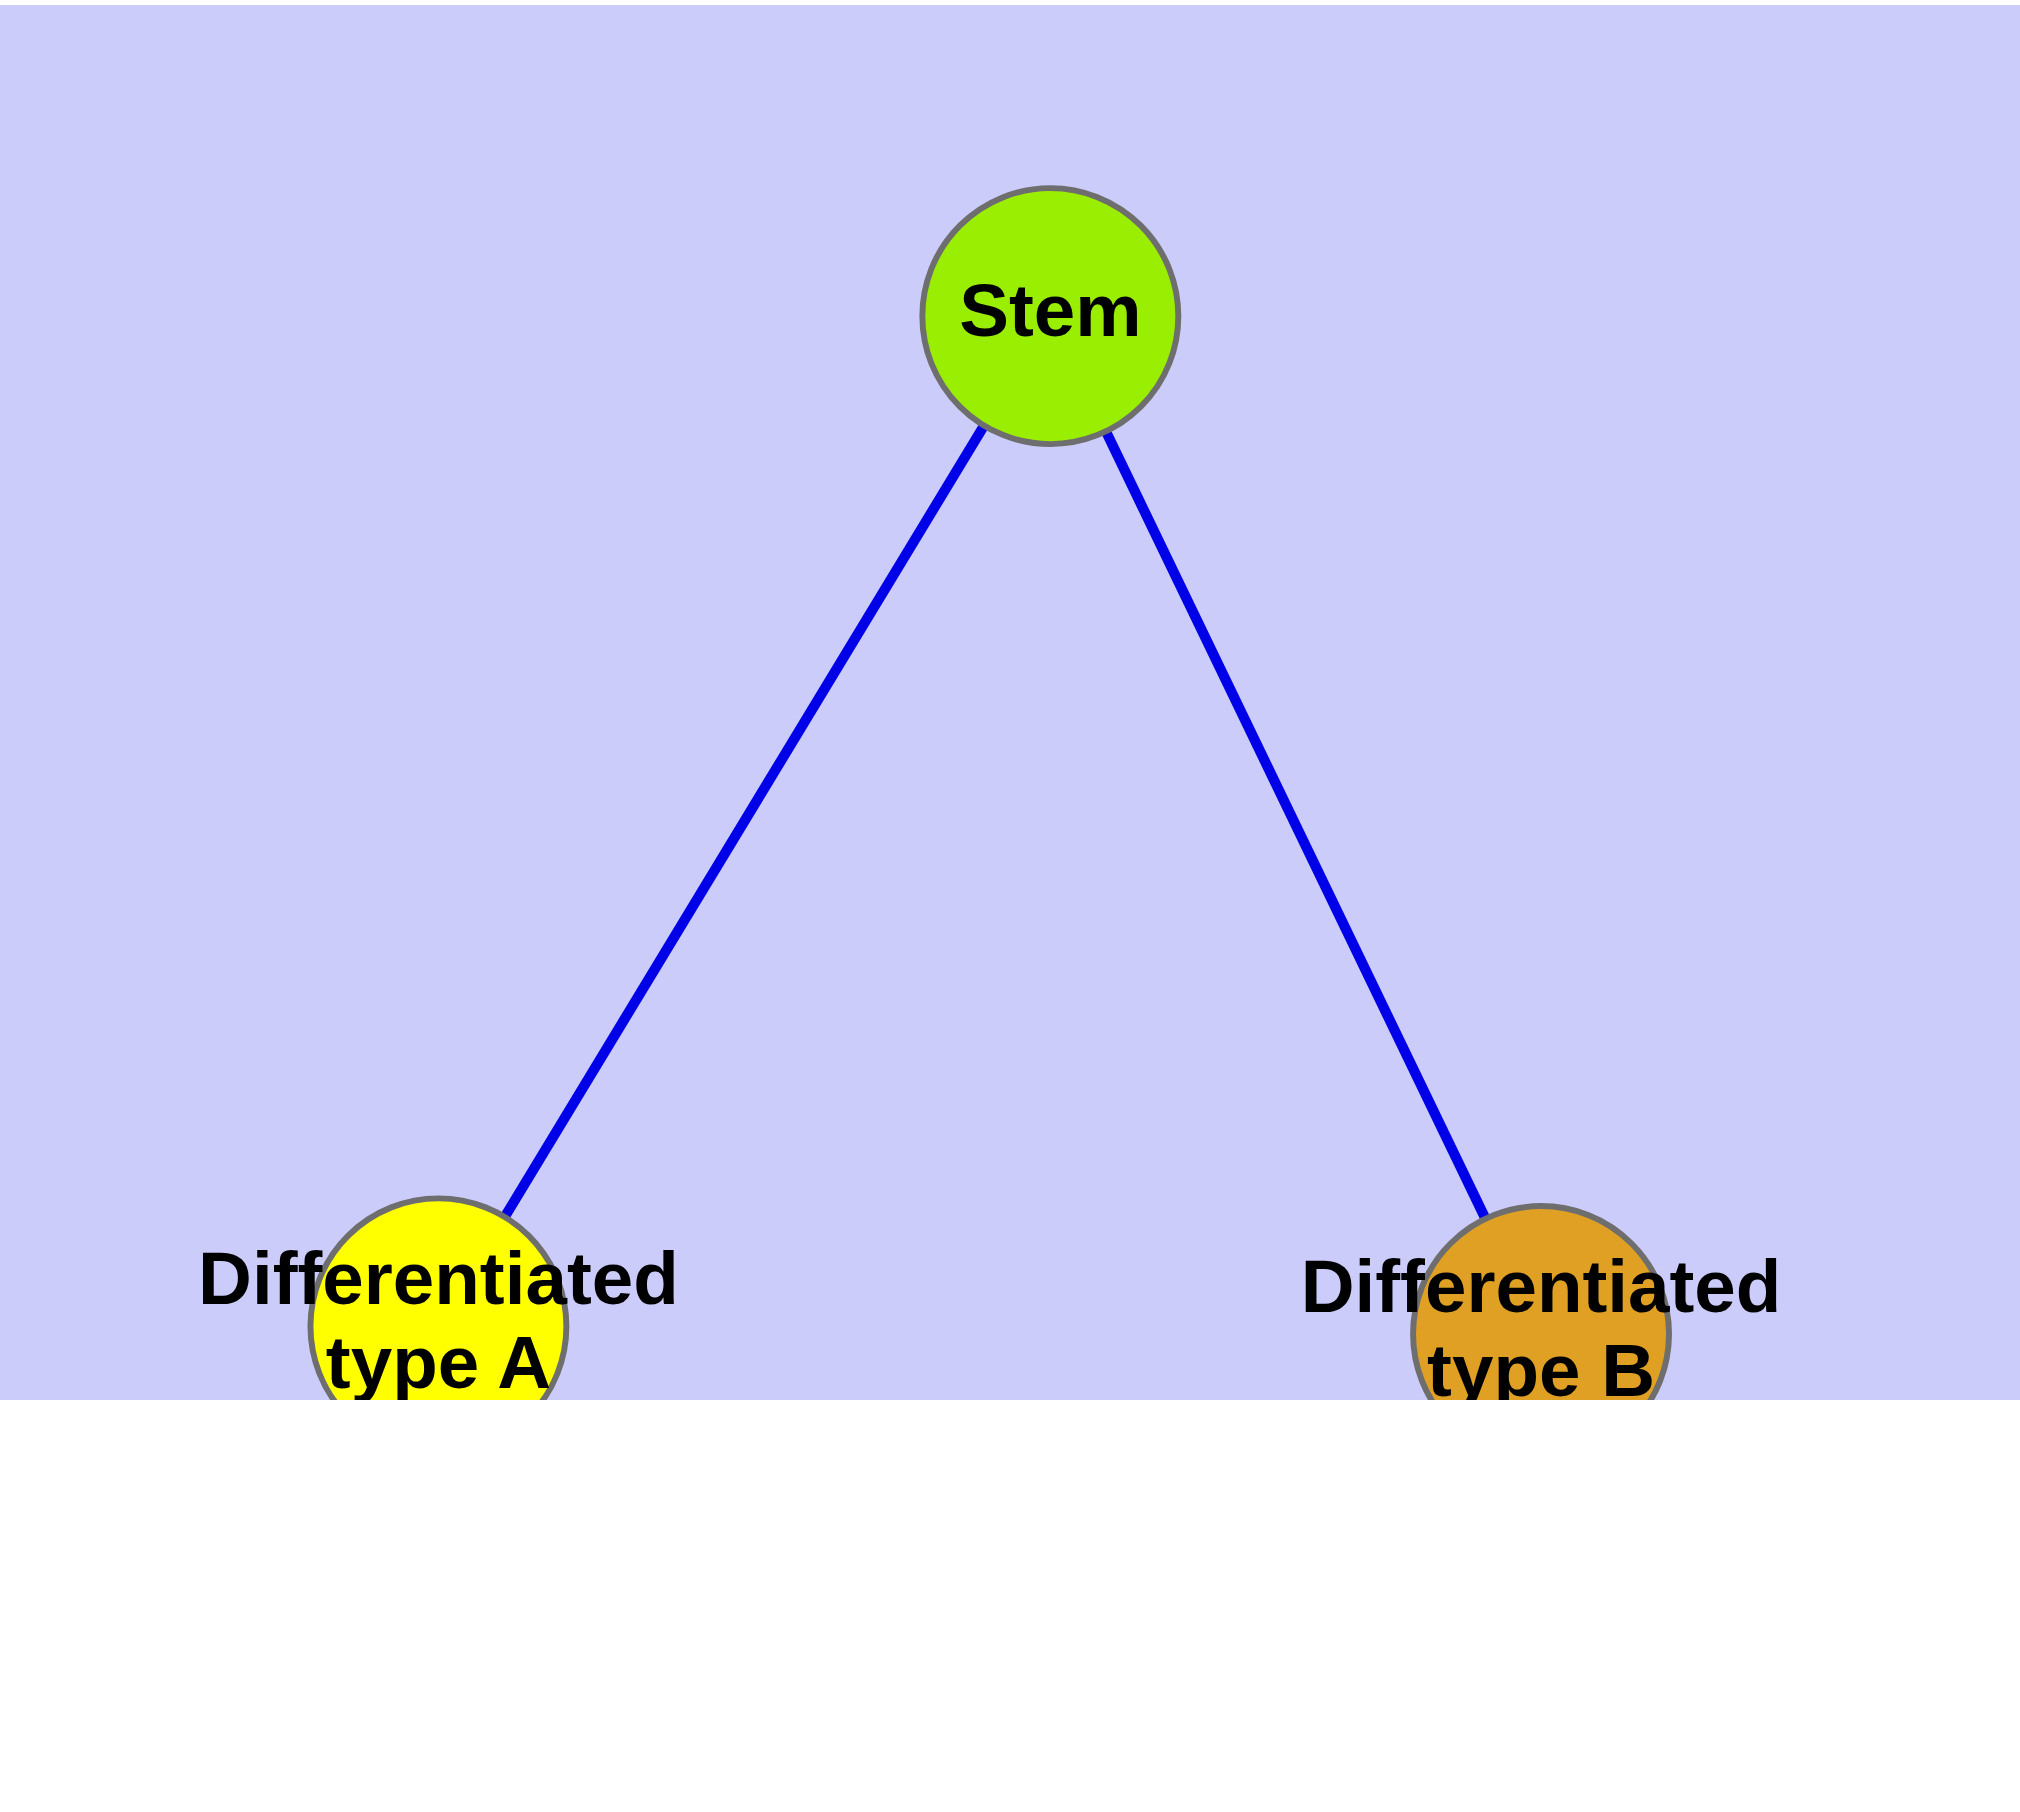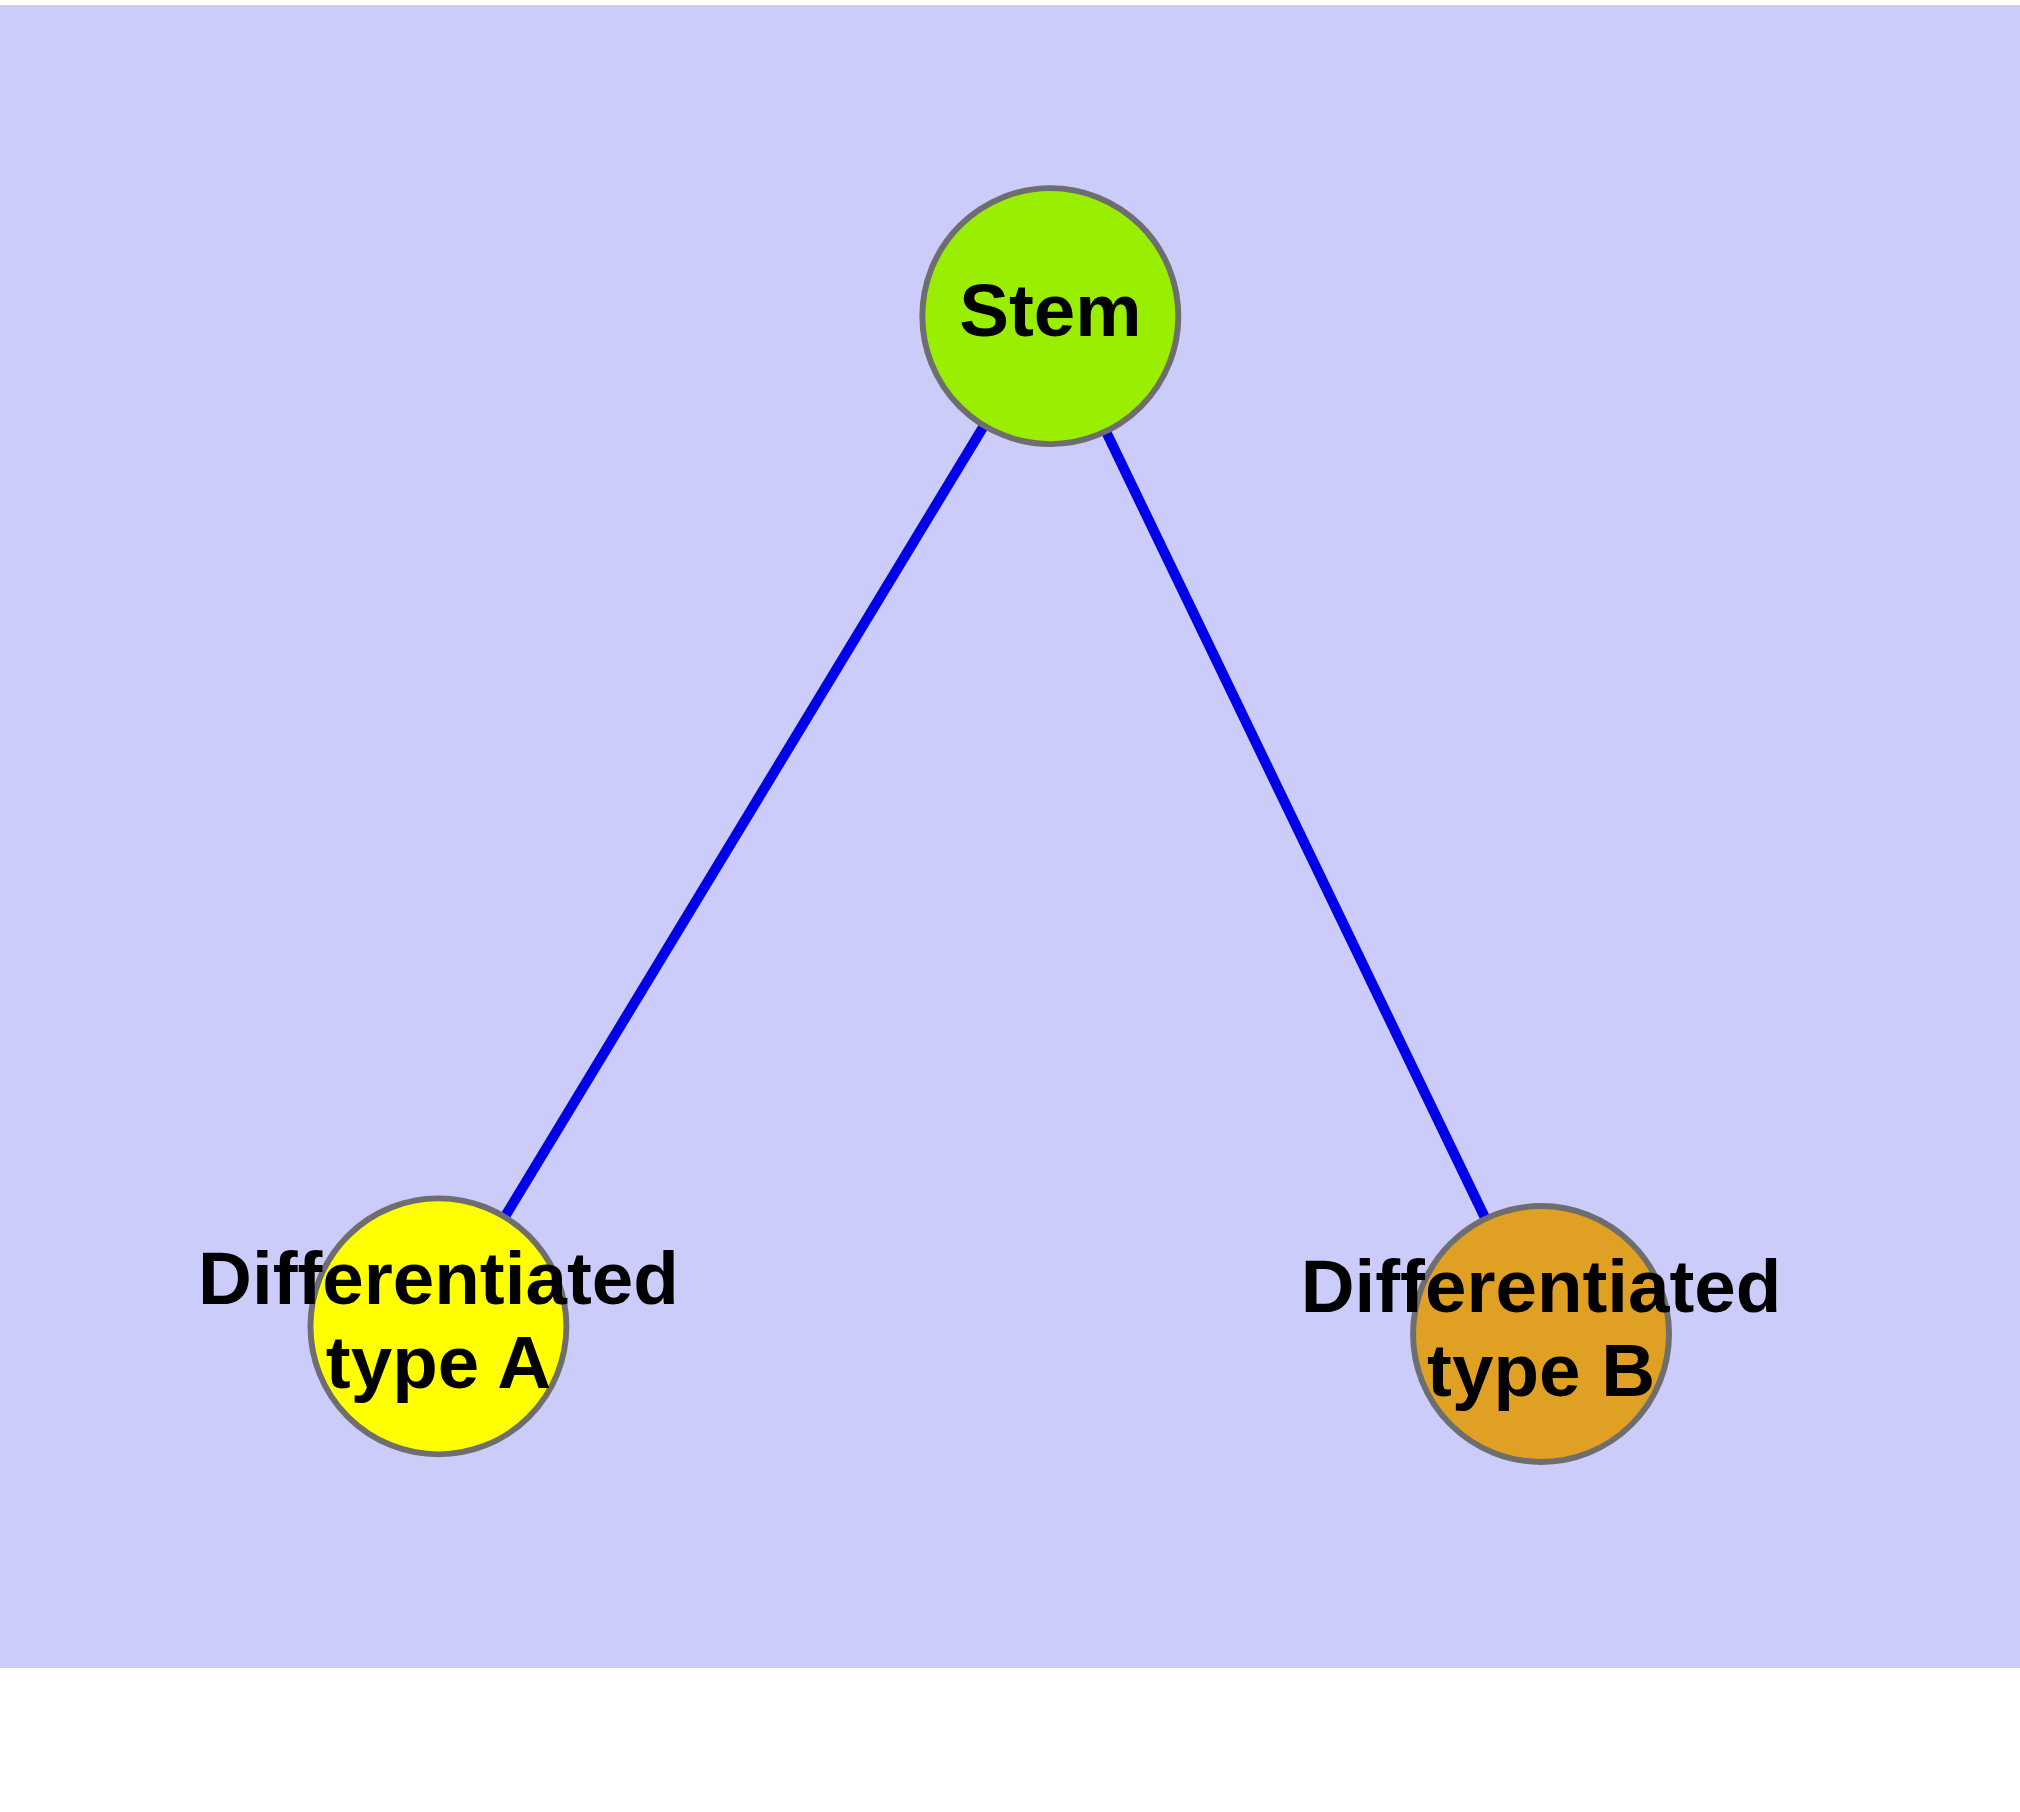--- a/index.html
+++ b/index.html
@@ -4,21 +4,21 @@
 <title>Cell Differentiation Graph</title>
 <style>
   html, body {
     margin: 0;
     padding: 0;
     background: #ffffff;
   }
   #canvas {
     position: relative;
     width: 2021px;
-    height: 1668px;
+    height: 1400px;
     overflow: hidden;
     background: #ccccfa;
     font-family: "Liberation Sans", "DejaVu Sans", sans-serif;
   }
   #top-strip {
     position: absolute;
     left: 0;
     top: 0;
     width: 2021px;
     height: 5.1px;

